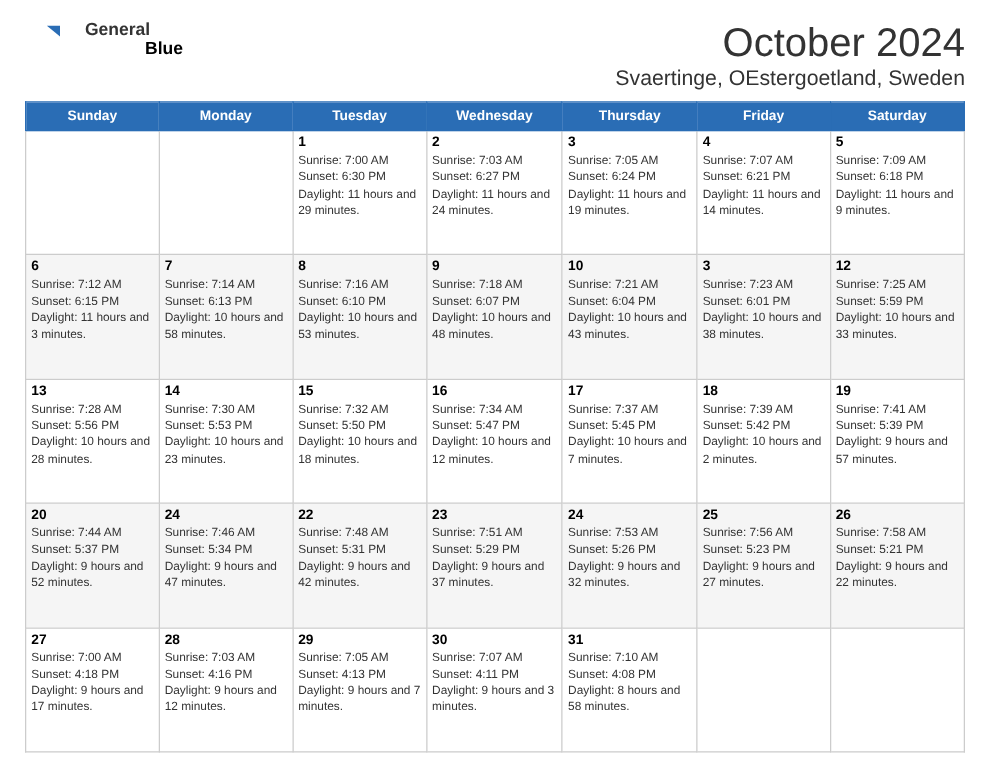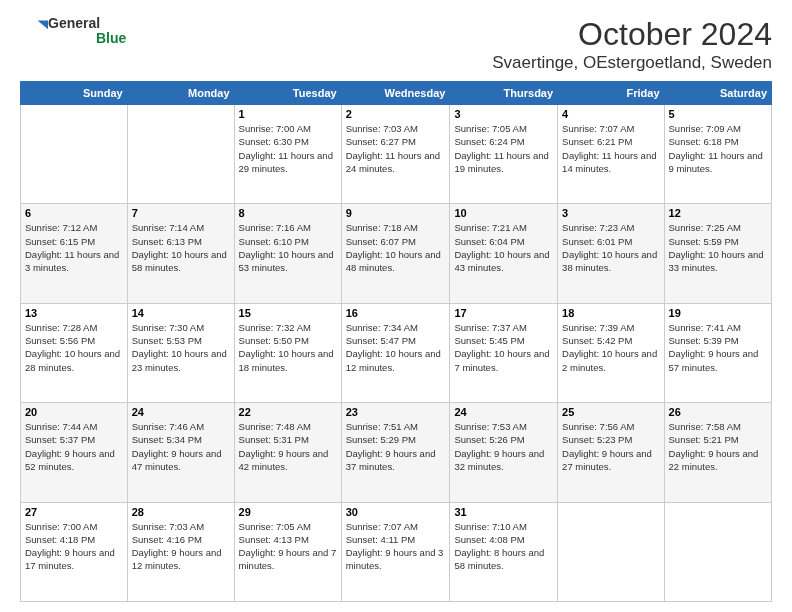--- a/index.html
+++ b/index.html
@@ -19,31 +19,31 @@
     }
     .header {
       display: flex;
       align-items: flex-start;
       justify-content: space-between;
       margin-bottom: 8px;
     }
     .logo {
       display: flex;
       align-items: center;
-      gap: 0;
+      gap: 20px;
     }
     .logo-text {
       display: flex;
       flex-direction: column;
       font-size: 14px;
       font-weight: bold;
       line-height: 1.1;
     }
     .logo-general { color: #333; }
-    .logo-blue { color: #15803d; padding-left: 48px; }
+    .logo-blue { color: #000000; padding-left: 48px; }
     .logo-icon {
       width: 28px;
       height: 28px;
     }
     .title-block {
       text-align: right;
     }
     .title-block h1 {
       font-size: 32px;
       font-weight: normal;
@@ -57,21 +57,21 @@
     .calendar {
       flex: 1;
       border-collapse: collapse;
       width: 100%;
       font-size: 10px;
     }
     .calendar th {
       background: #2a6db5;
       color: #fff;
       padding: 5px 4px;
-      text-align: right;
+      text-align: center;
       font-size: 11px;
       border: 1px solid #2a6db5;
     }
     .calendar td {
       border: 1px solid #ccc;
       vertical-align: top;
       padding: 3px 4px;
       width: 113px;
       background: #fff;
     }

